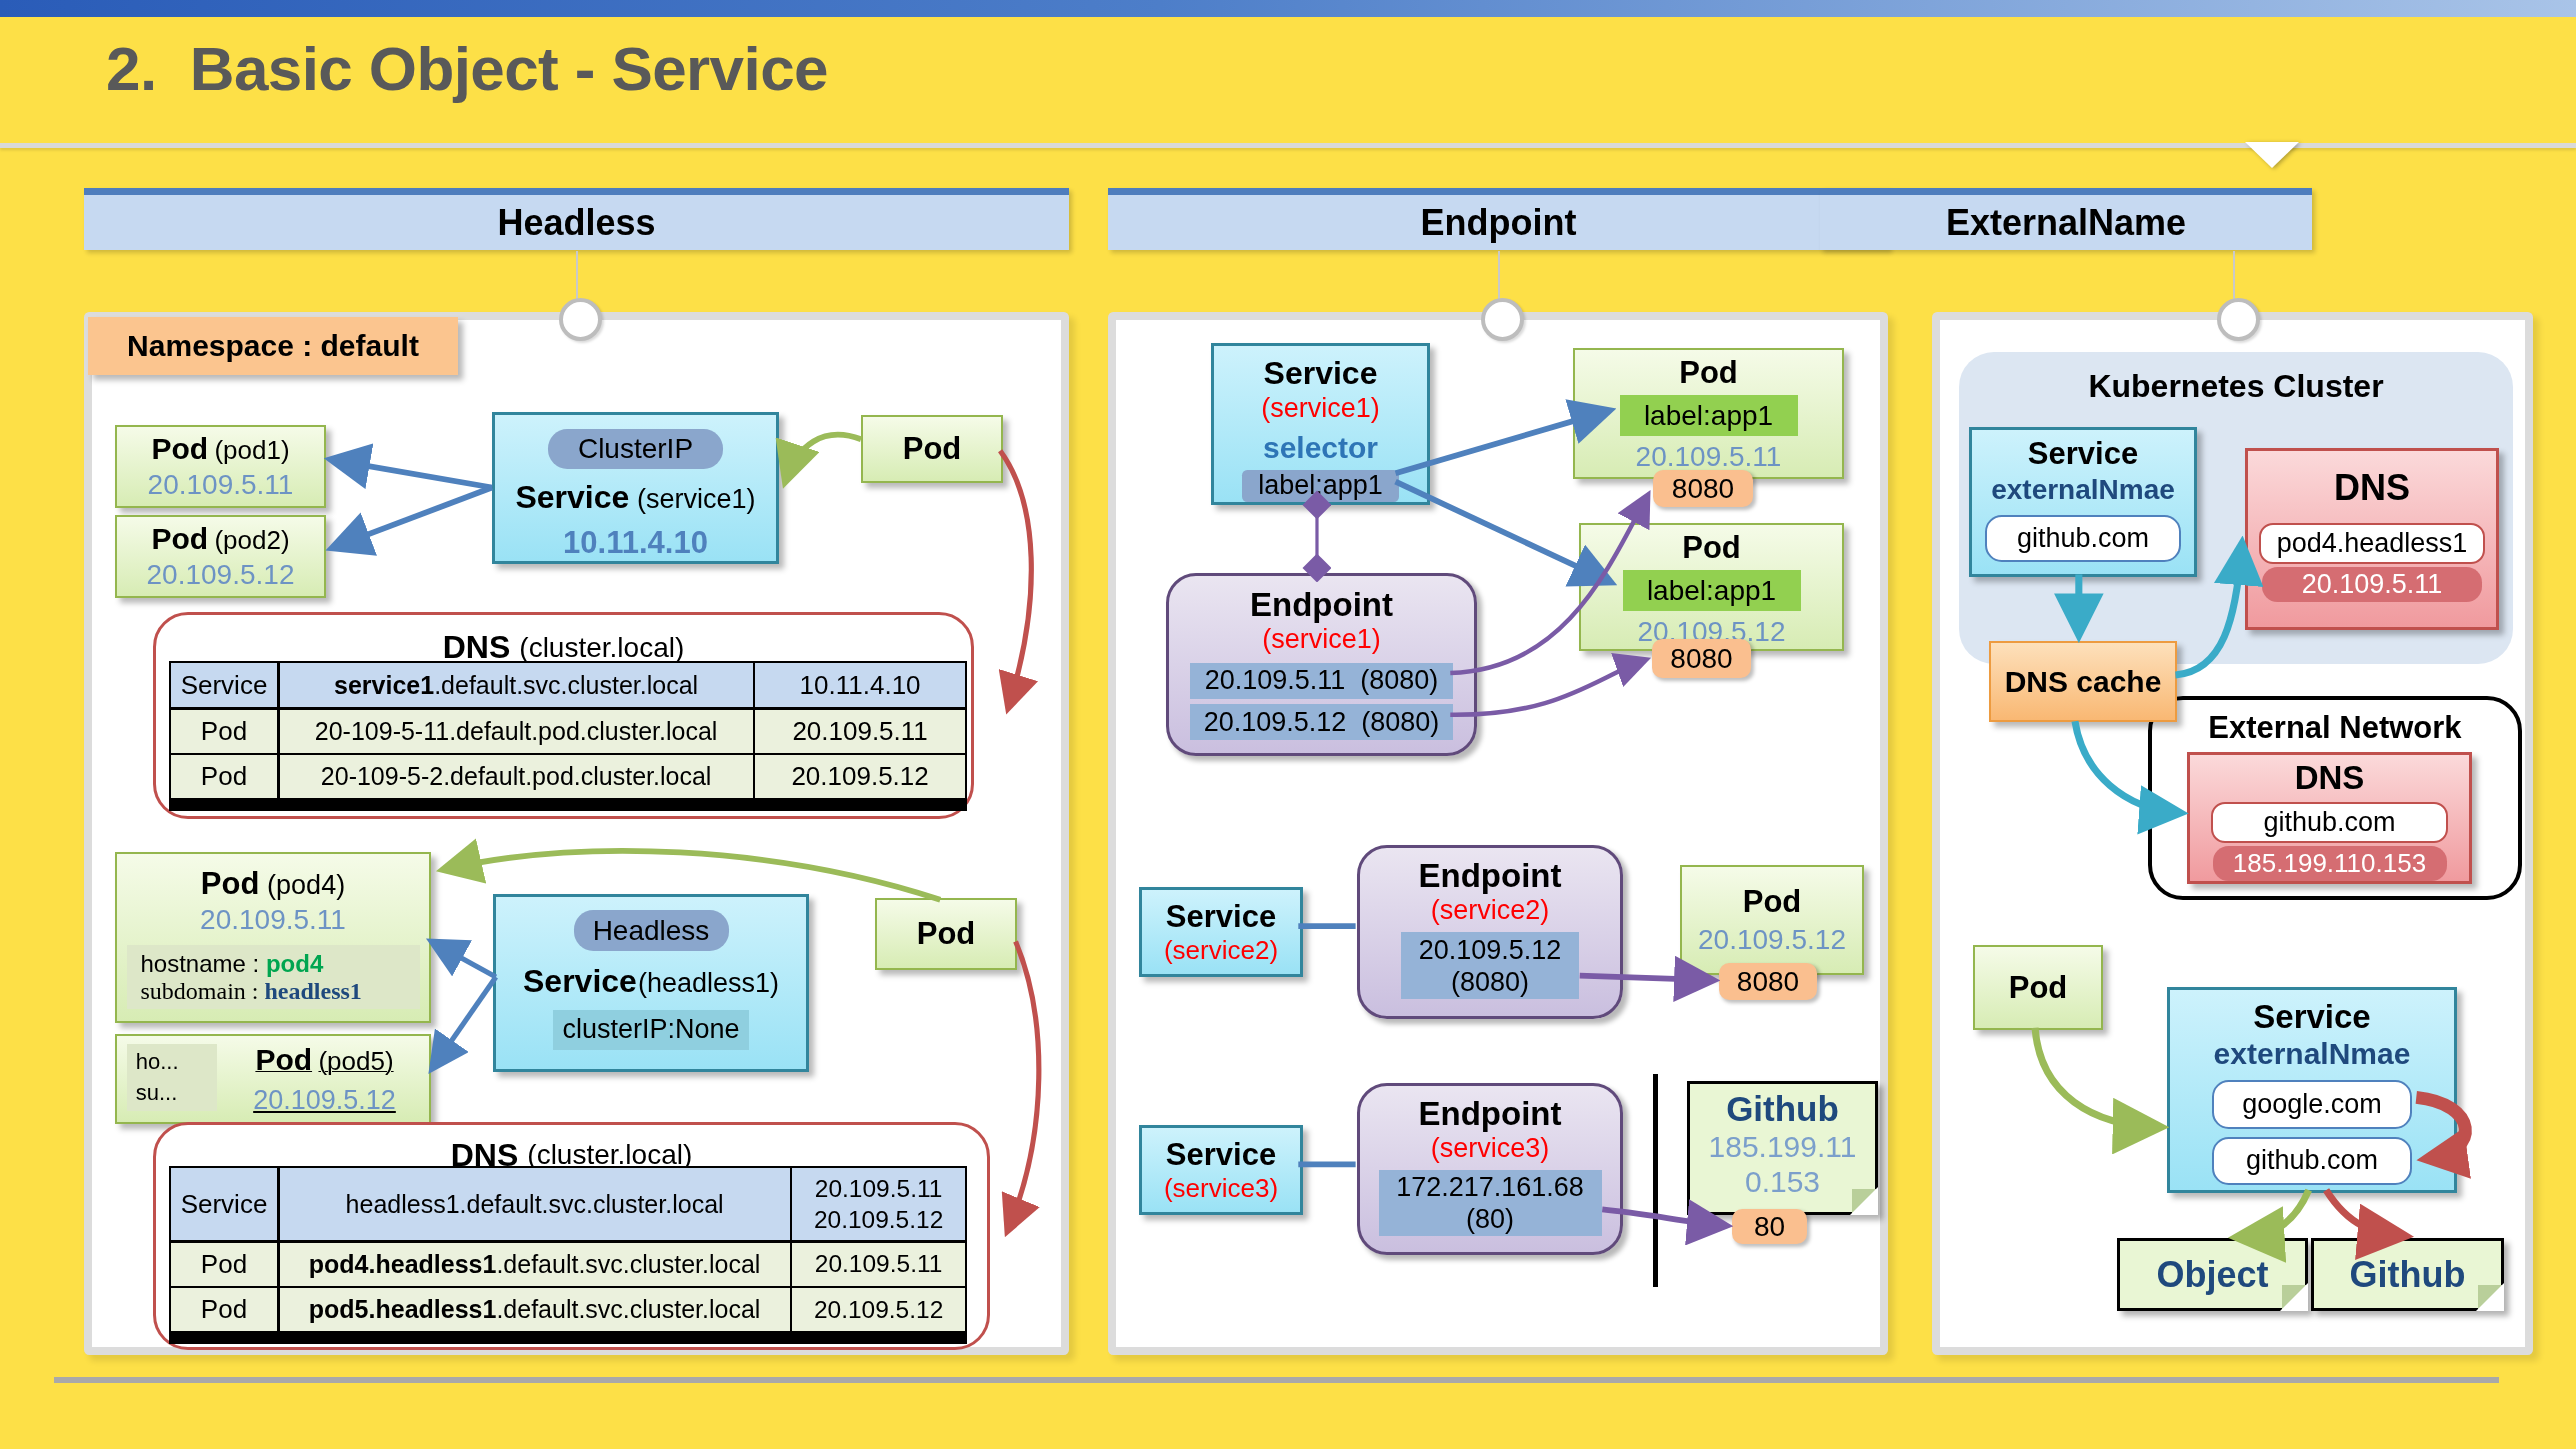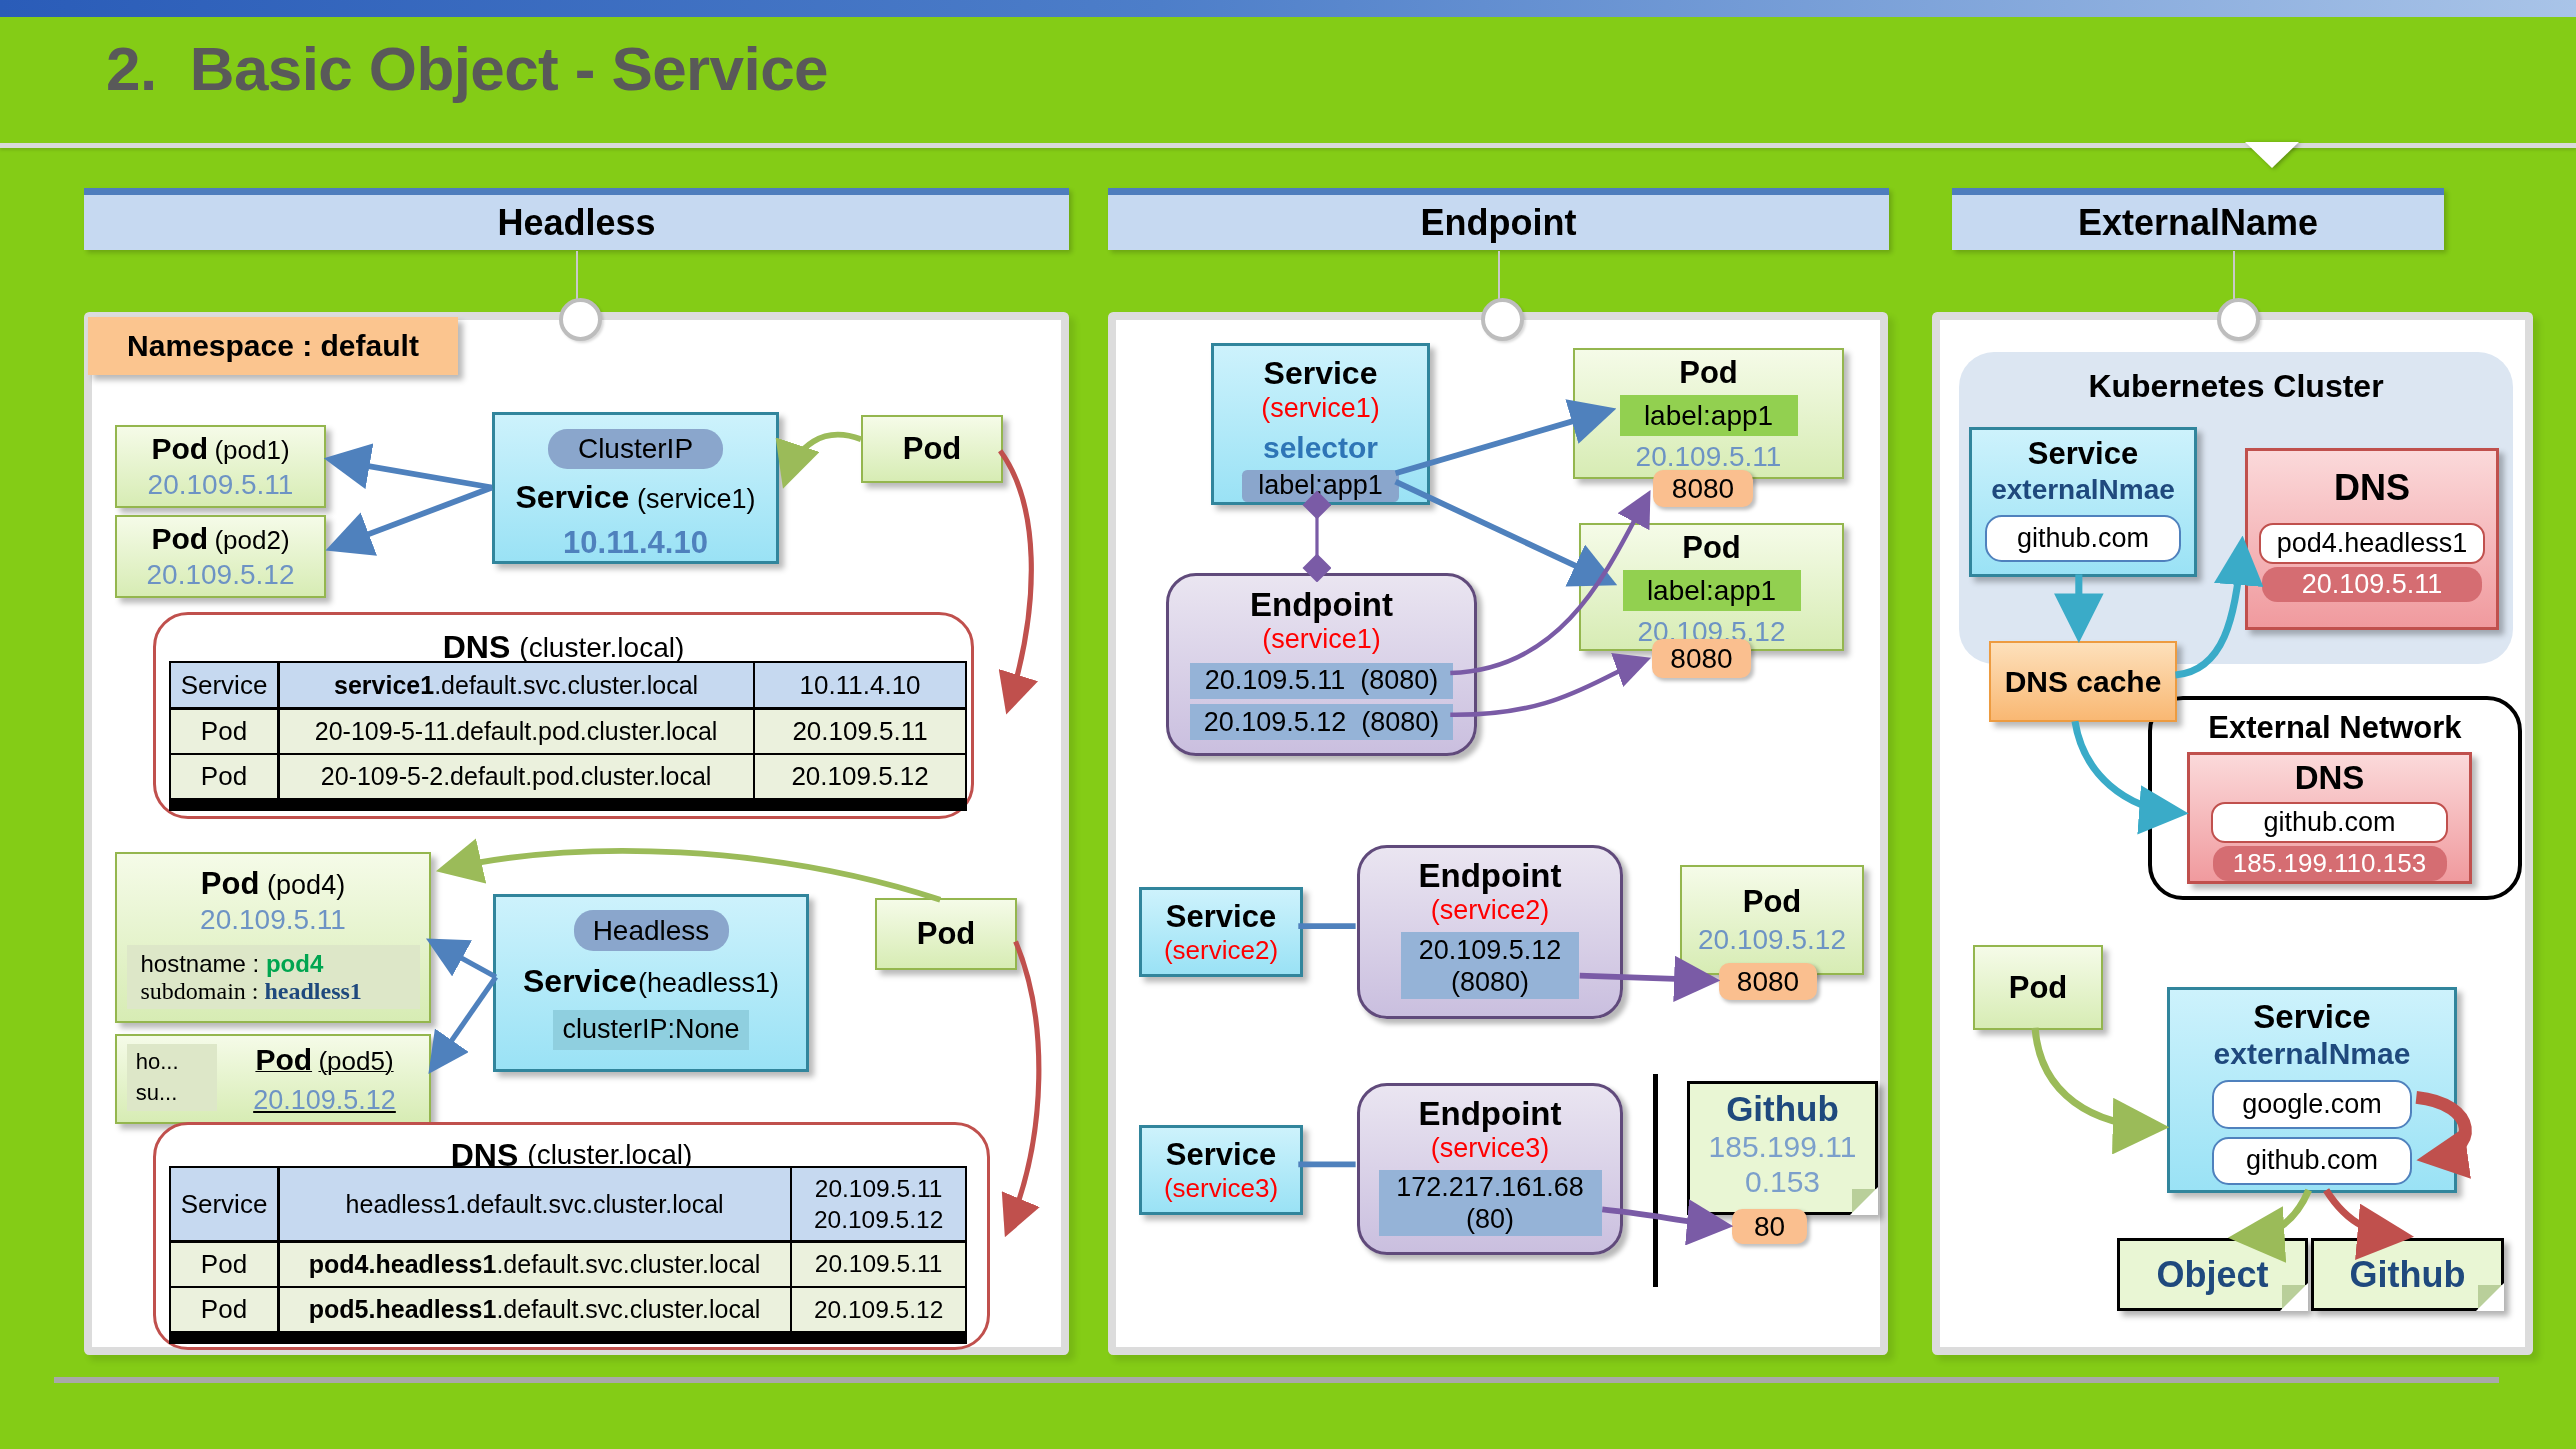--- a/index.html
+++ b/index.html
@@ -1,16 +1,16 @@
 <!DOCTYPE html>
 <html style="font-size:10.3px"><head>
 <meta charset="utf-8">
 <style>
   html,body{margin:0;padding:0;background:#fff;}
-  #canvas{position:relative;width:2576px;height:1449px;background:#84cc16;overflow:hidden;
+  #canvas{position:relative;width:2576px;height:1449px;background:#fde047;overflow:hidden;
           font-family:"Liberation Sans",sans-serif;color:#000;}
   .abs{position:absolute;}
   .b{font-weight:bold;}
   .flexc{display:flex;flex-direction:column;align-items:center;}
   .ctr{display:flex;align-items:center;justify-content:center;}
   
   .topbar{left:0;top:0;width:2576px;height:16.7px;background:linear-gradient(90deg,#2a5cb8 0%,#4d7ec9 45%,#a9c4e8 100%);}
   .pagetitle{left:106px;top:33px;font-size:62px;font-weight:bold;color:#595959;white-space:pre;letter-spacing:-0.6px;}
   .divider{left:0;top:143px;width:2576px;height:4.5px;background:#d9d9d9;box-shadow:0 2.6px 2.6px rgba(0,0,0,.10);}
   .notch{left:2245px;top:142px;width:0;height:0;border-left:27px solid transparent;border-right:27px solid transparent;border-top:26px solid #ffffff;filter:drop-shadow(2.6px 1.9px 1.9px rgba(0,0,0,.30));z-index:5;}
@@ -49,21 +49,21 @@
 
 <div id="canvas">
 
   <div class="abs topbar"></div>
   <div class="abs pagetitle">2.  Basic Object - Service</div>
   <div class="abs divider"></div>
   <div class="abs notch"></div>
 
   <div class="abs phead" style="left:84px;top:188px;width:985px;">Headless</div>
   <div class="abs phead" style="left:1108px;top:188px;width:781px;">Endpoint</div>
-  <div class="abs phead" style="left:1952px;top:188px;width:492px;">ExternalName</div>
+  <div class="abs phead" style="left:1820px;top:188px;width:492px;">ExternalName</div>
   <div class="abs vline" style="left:576px;top:251px;height:50px;"></div>
   <div class="abs vline" style="left:1498px;top:251px;height:50px;"></div>
   <div class="abs vline" style="left:2233px;top:251px;height:50px;"></div>
   <div class="abs ring" style="left:559px;top:298px;"></div>
   <div class="abs ring" style="left:1481px;top:298px;"></div>
   <div class="abs ring" style="left:2217px;top:298px;"></div>
 
   <div class="abs panel" style="left:84px;top:312px;width:969px;height:1027px;"></div>
   <div class="abs panel" style="left:1108px;top:312px;width:764px;height:1027px;"></div>
   <div class="abs panel" style="left:1932px;top:312px;width:585px;height:1027px;"></div>

